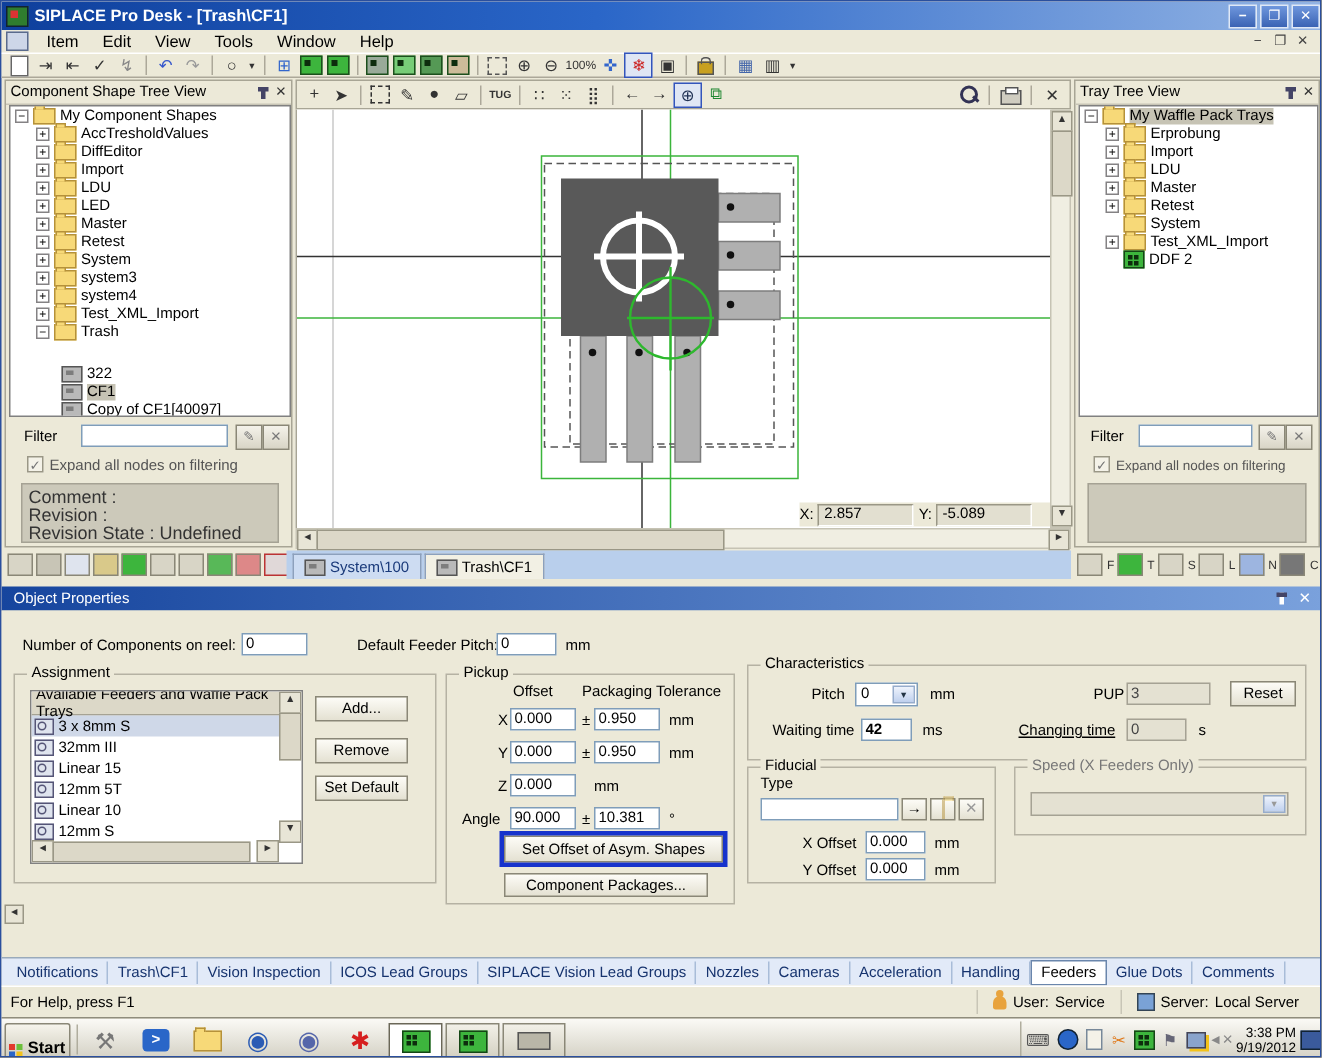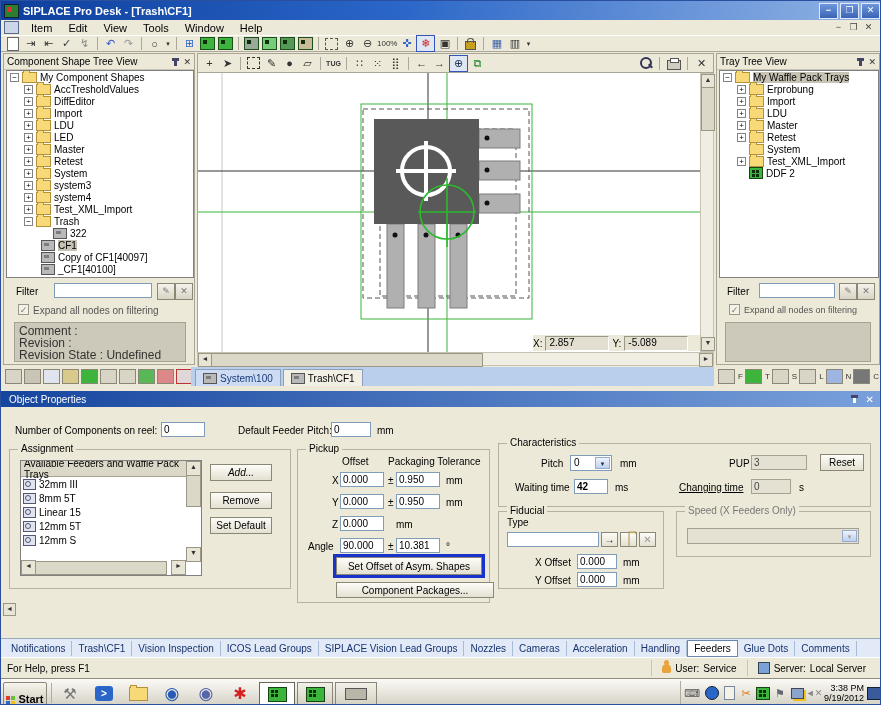--- a/index.html
+++ b/index.html
@@ -259,21 +259,21 @@
       <div class="trow" style="padding-left:17px;">
           <span class="exp">+</span>
           <span class="folder"></span>
           <span>Test_XML_Import</span>
         </div>
       <div class="trow" style="padding-left:17px;">
           <span class="exp">−</span>
           <span class="folder"></span>
           <span>Trash</span>
         </div>
-      <div class="trow" style="padding-left:46px;">
+      <div class="trow" style="padding-left:34px;margin-top:16px;">
           <span class="chip"></span>
           <span>322</span>
         </div>
       <div class="trow" style="padding-left:34px;">
           <span class="chip"></span>
           <span class="sel">CF1</span>
         </div>
       <div class="trow" style="padding-left:34px;">
           <span class="chip"></span>
           <span>Copy of CF1[40097]</span>
@@ -497,49 +497,53 @@
     <span class="lbl" style="left:14px;top:18px;">Number of Components on reel:</span>
     <input class="inp abs" style="left: 160px; top: 15px; width: 44px;" value="0">
     <span class="lbl" style="left:237px;top:18px;">Default Feeder Pitch:</span>
     <input class="inp abs" style="left: 330px; top: 15px; width: 40px;" value="0">
     <span class="lbl" style="left:376px;top:18px;">mm</span>
 
     <div class="group" style="left:8px;top:42px;width:280px;height:138px;">
       <span class="glegend">Assignment</span>
       <div class="list" style="left:10px;top:10px;width:180px;height:114px;">
         <div class="listhead">Available Feeders and Waffle Pack Trays</div>
+        <div class="lrow sel">
+            <span class="feedico"></span>
+            <span>3 x 8mm S</span>
+          </div>
         <div class="lrow">
             <span class="feedico"></span>
             <span>32mm III</span>
-          </div>
-        <div class="lrow">
-            <span class="feedico"></span>
-            <span>8mm 5T</span>
           </div>
         <div class="lrow">
             <span class="feedico"></span>
             <span>Linear 15</span>
           </div>
         <div class="lrow">
             <span class="feedico"></span>
             <span>12mm 5T</span>
+          </div>
+        <div class="lrow">
+            <span class="feedico"></span>
+            <span>Linear 10</span>
           </div>
         <div class="lrow">
             <span class="feedico"></span>
             <span>12mm S</span>
           </div>
         <div class="lrow"></div>
         <span class="sbarrow" style="right:0;top:0;width:13px;height:13px;">▲</span>
         <span class="sbthumb" style="right:0;top:14px;width:13px;height:30px;"></span>
         <span class="sbarrow" style="right:0;top:86px;width:13px;height:13px;">▼</span>
         <span class="sbarrow" style="left:0;bottom:0;width:13px;height:13px;">◄</span>
         <span class="sbthumb" style="left:14px;bottom:0;width:130px;height:12px;"></span>
         <span class="sbarrow" style="left:150px;bottom:0;width:13px;height:13px;">►</span>
       </div>
-      <button class="btn" style="left:200px;top:14px;width:62px;height:17px;font-style:italic;">Add...</button>
+      <button class="btn" style="left:200px;top:14px;width:62px;height:17px;">Add...</button>
       <button class="btn" style="left:200px;top:42px;width:62px;height:17px;">Remove</button>
       <button class="btn" style="left:200px;top:67px;width:62px;height:17px;">Set Default</button>
     </div>
 
     <div class="group" style="left:296px;top:42px;width:191px;height:152px;">
       <span class="glegend">Pickup</span>
       <span class="lbl" style="left:44px;top:6px;">Offset</span>
       <span class="lbl" style="left:90px;top:6px;">Packaging Tolerance</span>
       <span class="lbl" style="left:34px;top:25px;">X</span>
       <input class="inp abs" style="left: 42px; top: 22px; width: 44px;" value="0.000">
@@ -553,21 +557,21 @@
       <span class="lbl" style="left:148px;top:47px;">mm</span>
       <span class="lbl" style="left:34px;top:69px;">Z</span>
       <input class="inp abs" style="left: 42px; top: 66px; width: 44px;" value="0.000">
       <span class="lbl" style="left:98px;top:69px;">mm</span>
       <span class="lbl" style="left:10px;top:91px;">Angle</span>
       <input class="inp abs" style="left: 42px; top: 88px; width: 44px;" value="90.000">
       <span class="lbl" style="left:90px;top:91px;">±</span>
       <input class="inp abs" style="left: 98px; top: 88px; width: 44px;" value="10.381">
       <span class="lbl" style="left:148px;top:91px;">°</span>
       <button class="btn" style="left:38px;top:107px;width:146px;height:18px;outline:3px solid #1733cc;">Set Offset of Asym. Shapes</button>
-      <button class="btn" style="left:38px;top:132px;width:158px;height:16px;">Component Packages...</button>
+      <button class="btn" style="left:38px;top:132px;width:136px;height:16px;">Component Packages...</button>
     </div>
 
     <div class="group" style="left:497px;top:36px;width:371px;height:62px;">
       <span class="glegend">Characteristics</span>
       <span class="lbl" style="left:42px;top:14px;">Pitch</span>
       <span class="ddbox" style="left:71px;top:11px;width:42px;height:16px;padding:1px 3px;">
         <span>0</span>
         <span class="ddbtn">▾</span>
       </span>
       <span class="lbl" style="left:121px;top:14px;">mm</span>

